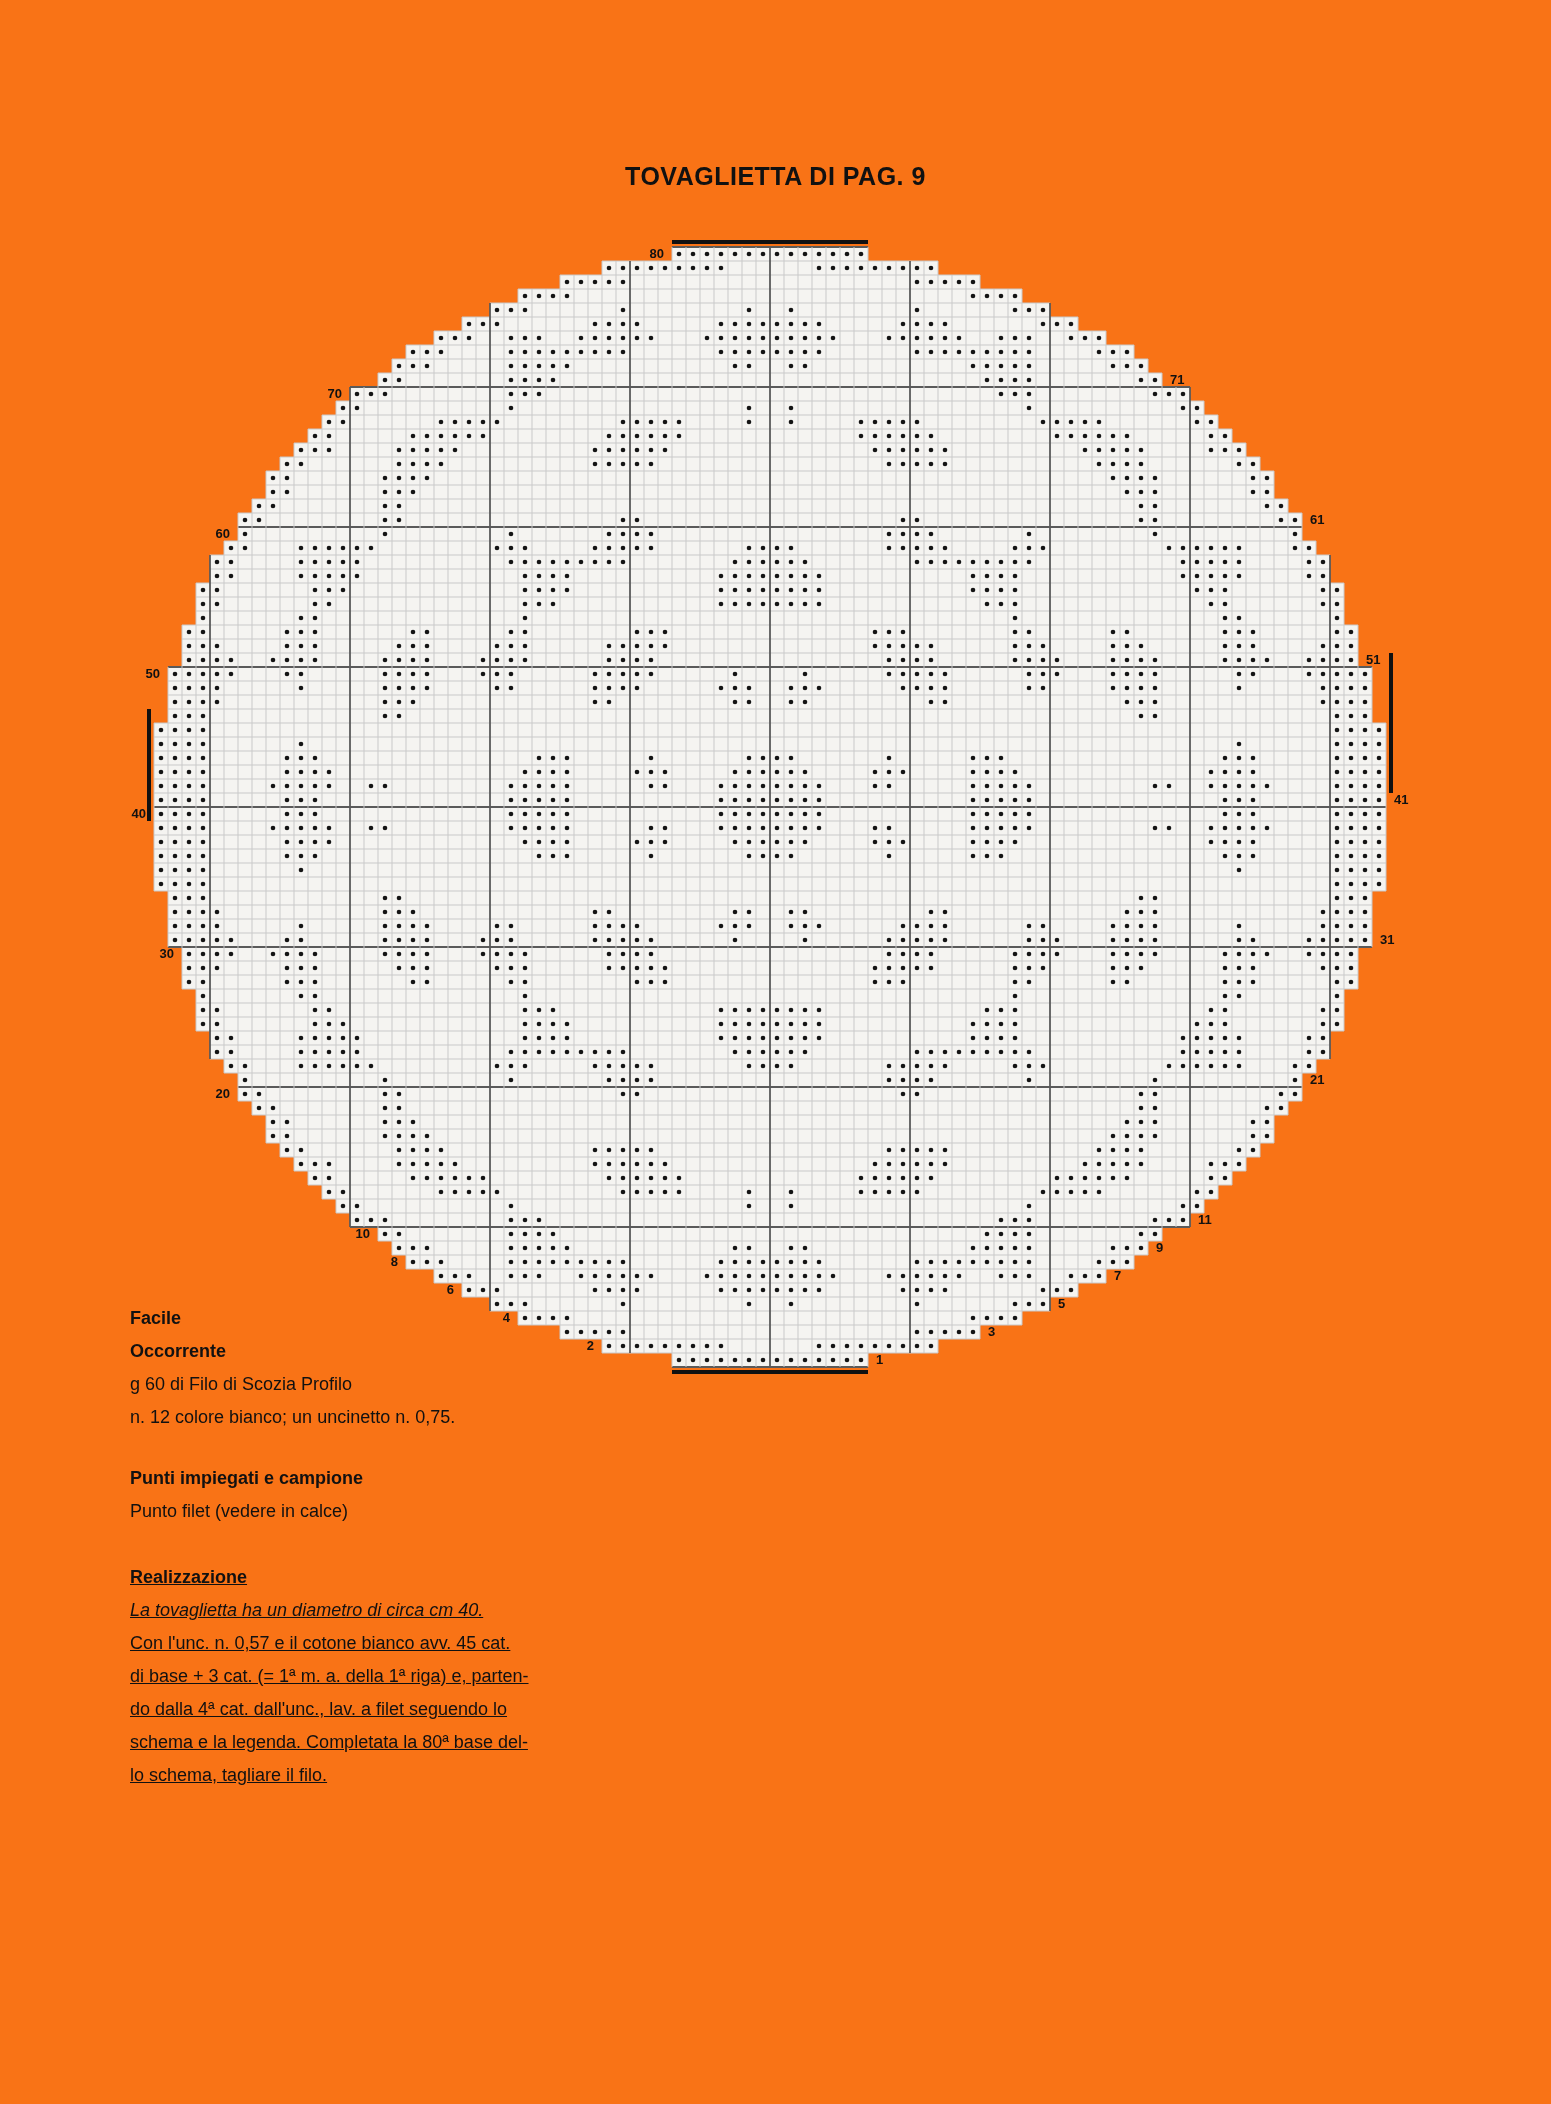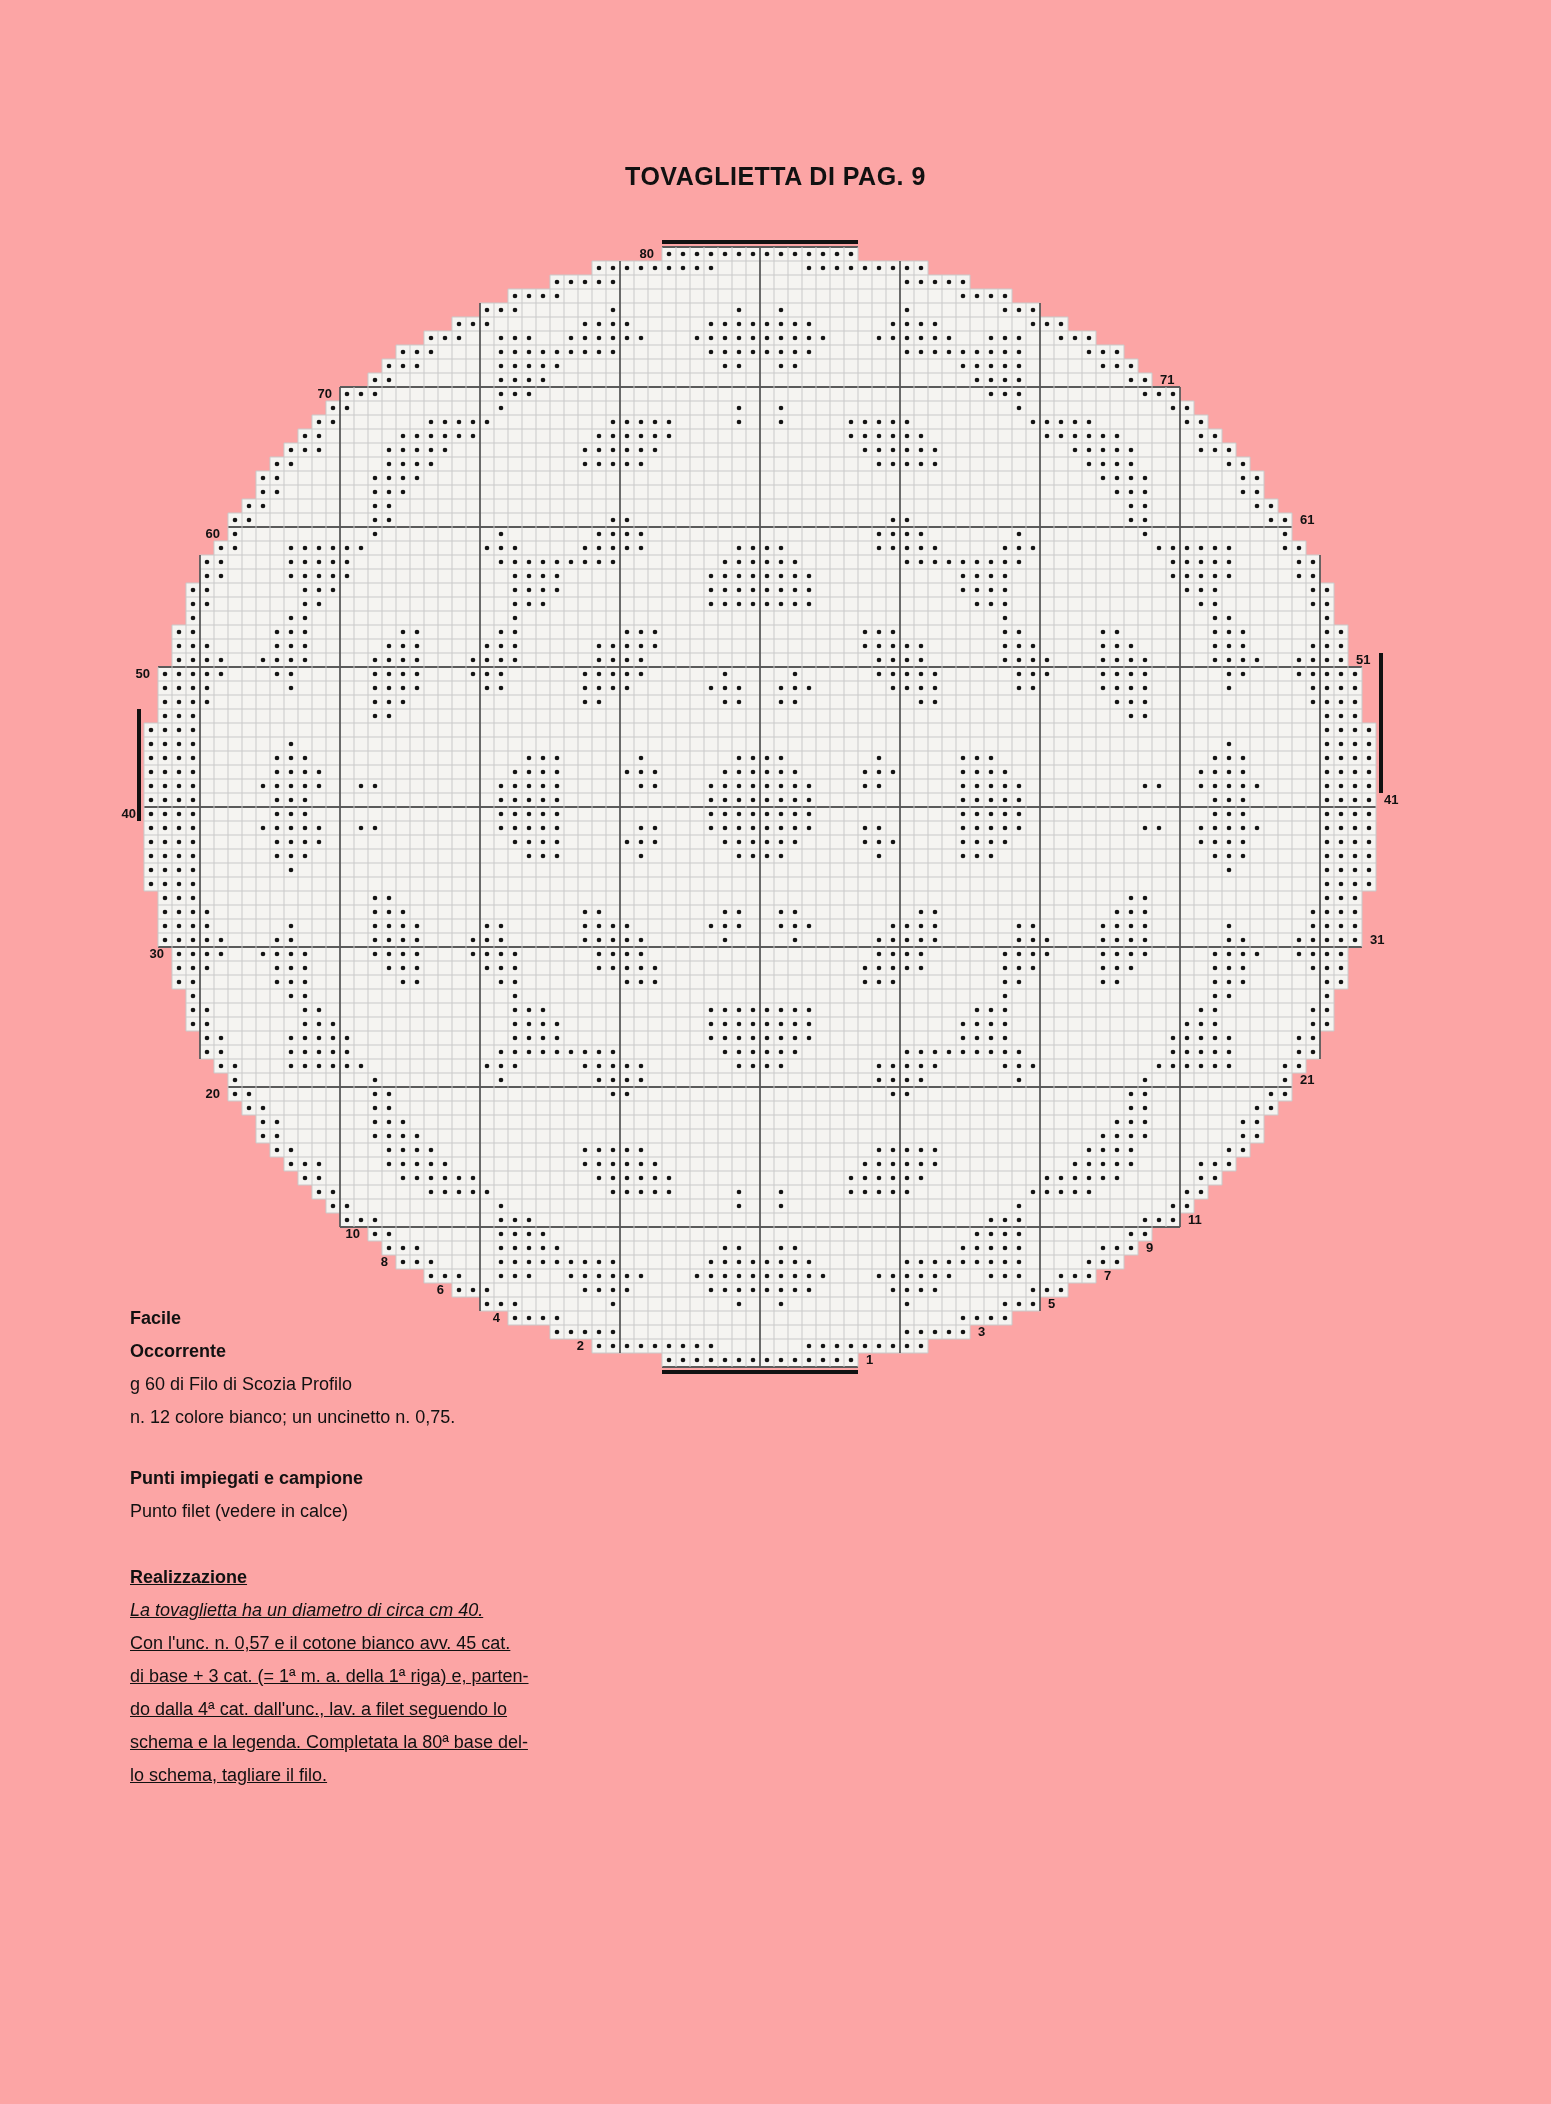--- a/index.html
+++ b/index.html
@@ -1,35 +1,35 @@
 <!DOCTYPE html>
 <html><head>
 <meta charset="utf-8">
 <style>
   html,body{margin:0;padding:0;background:#fff;}
   .page{
     position:relative;
     width:1551px;height:2104px;
-    background:#fca5a5;
+    background:#f97316;
     font-family:"Liberation Sans",sans-serif;
     color:#111;
     overflow:hidden;
   }
   .title{
     position:absolute;
     top:162px;left:0;width:100%;
     margin:0;
     text-align:center;
     font-size:25px;
     font-weight:bold;
     letter-spacing:.5px;
   }
   .chart{
     position:absolute;
-    left:80px;top:232px;
+    left:90px;top:232px;
     width:1365px;height:1160px;
   }
   .instructions{
     position:absolute;
     left:130px;top:1302px;
     width:660px;
     font-size:18px;
     line-height:33px;
   }
   .instructions p{margin:0;white-space:nowrap;}

